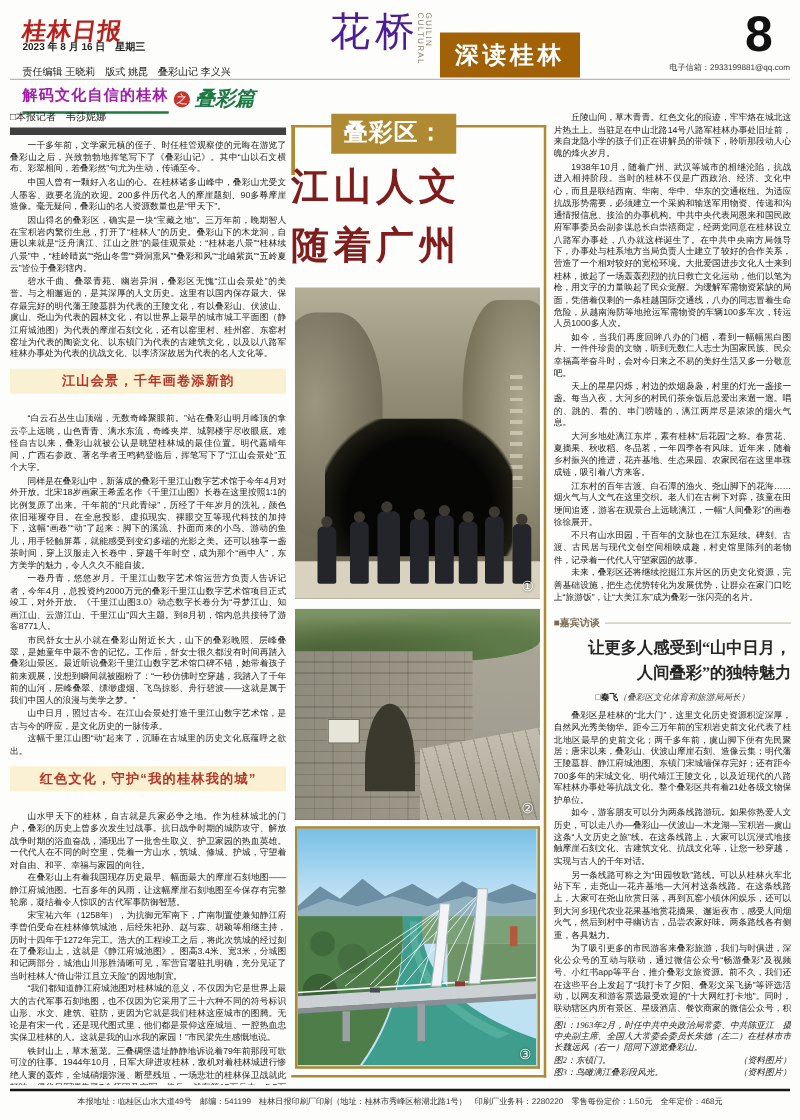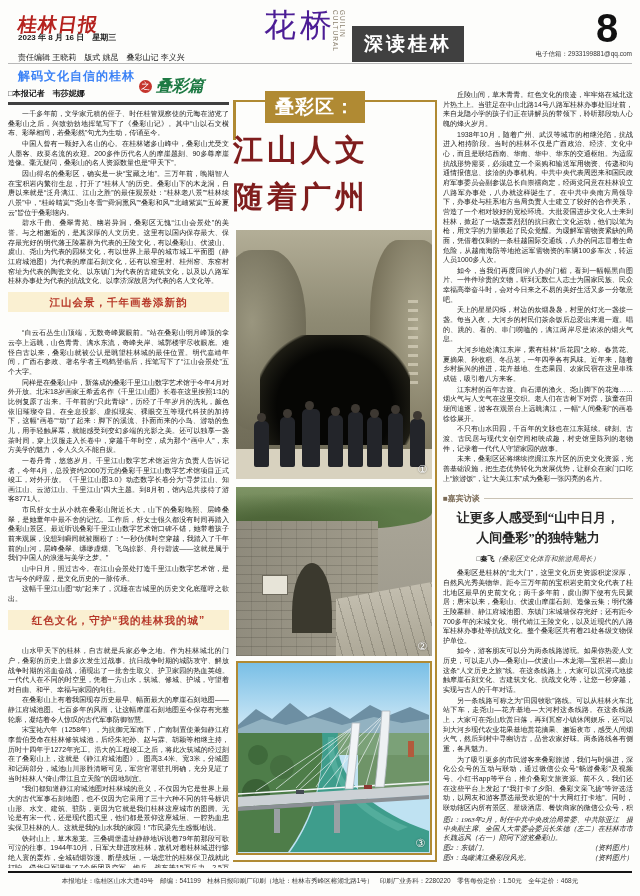--- a/index.html
+++ b/index.html
@@ -4,42 +4,42 @@
 <style>
   html,body{margin:0;padding:0;}
   body{width:640px;height:896px;position:relative;background:#fdfdfb;font-family:"Liberation Sans","DejaVu Sans",sans-serif;color:#1c1c1c;overflow:hidden;}
   .abs{position:absolute;}
   
   .logo{left:18px;top:12px;font-family:"Liberation Serif",serif;font-weight:900;font-size:19px;color:#b5231f;transform:skewX(-8deg);letter-spacing:1px;}
   .dateline{left:18px;top:32px;font-size:8px;font-weight:bold;color:#222;}
   .staffline{left:18px;top:52px;font-size:8px;color:#222;}
   .masthead{left:264px;top:4px;font-size:32px;color:#4c1d95;letter-spacing:4px;font-weight:400;}
   .mast-vert{left:332px;top:10px;writing-mode:vertical-rl;font-size:6.5px;letter-spacing:1px;color:#8c8270;height:52px;}
-  .section-badge{left:352px;top:26px;background:#404040;color:#fff;font-size:19px;font-weight:bold;letter-spacing:3px;padding:5px 12px;}
+  .section-badge{left:352px;top:26px;background:#a16207;color:#fff;font-size:19px;font-weight:bold;letter-spacing:3px;padding:5px 12px;}
   .pagenum{left:596px;top:6px;font-size:40px;font-weight:900;color:#111;}
   .email{right:8px;top:50px;font-size:6.5px;color:#333;}
   .header-rule{left:8px;right:8px;top:63px;border-top:1px solid #b9b9b9;}
   
   .series{left:18px;top:68px;display:flex;align-items:center;gap:4px;}
-  .series-label{color:#3b82f6;font-weight:900;font-size:12px;letter-spacing:1px;border-bottom:2px solid #1e7a44;padding-bottom:18px;font-family:"Liberation Serif",serif;}
+  .series-label{color:#a21caf;font-weight:900;font-size:12px;letter-spacing:1px;border-bottom:2px solid #1e7a44;padding-bottom:4px;font-family:"Liberation Serif",serif;}
   .series-zhi{width:13px;height:13px;border-radius:50%;background:#c5352c;color:#fff;font-size:9px;line-height:13px;text-align:center;}
   .series-ep{color:#1e7a44;font-weight:bold;font-style:italic;font-size:16px;font-family:"Liberation Serif",serif;}
   
   .col{font-size:7px;line-height:1.38;text-align:justify;}
   .col p{margin:0 0 1px;text-indent:2em;}
   .col-left{left:8px;top:88px;width:221px;height:780px;overflow:hidden;}
   .col-right{left:443px;top:90px;width:190px;height:724px;overflow:hidden;}
-  .byline{font-size:8px;font-weight:bold;text-indent:0;border-bottom:3px solid #404040;padding-bottom:3px;margin-bottom:4px;}
+  .byline{font-size:8px;font-weight:normal;text-indent:0;border-bottom:6px solid #404040;padding-bottom:3px;margin-bottom:4px;}
   .sec-head{color:#b63728;background:#faf0d2;font-weight:900;font-size:10.5px;text-align:center;text-indent:0;padding:3px 0;margin:6px 0 16px;letter-spacing:1px;}
   .sec-head.nobg{background:transparent;}
   
   .iv-label-row{display:flex;align-items:center;margin:10px 0 4px;}
   .iv-label{font-size:8px;font-weight:bold;color:#7a6a55;white-space:nowrap;}
   .iv-line{flex:1;border-top:1px solid #c9c2b4;margin-left:4px;}
-  .iv-head{font-family:"Liberation Serif",serif;font-weight:900;font-size:13px;color:#262626;text-align:center;line-height:1.55;margin:2px 0 5px;}
+  .iv-head{font-family:"Liberation Serif",serif;font-weight:900;font-size:13px;color:#262626;text-align:right;line-height:1.55;margin:2px 0 5px;}
   .iv-byline{font-size:7px;text-align:center;margin-bottom:5px;}
   .iv-byline b{font-weight:bold;}
   .iv-byline i{font-style:italic;color:#444;}
   
   .captions{left:443px;top:816px;width:190px;height:52px;overflow:hidden;font-family:"Liberation Serif",serif;font-size:7px;line-height:1.3;font-style:italic;color:#222;}
   .cap{margin-bottom:1px;text-align:justify;}
   .cap .credit{float:right;font-style:italic;}
   
   .frame{left:233px;top:100px;width:202px;height:758px;border-top:2.5px solid #b08a33;border-right:2.5px solid #b08a33;border-bottom:2.5px solid #b08a33;pointer-events:none;}
   .frame-stub{left:233px;top:100px;width:2.5px;height:40px;background:#b08a33;}

